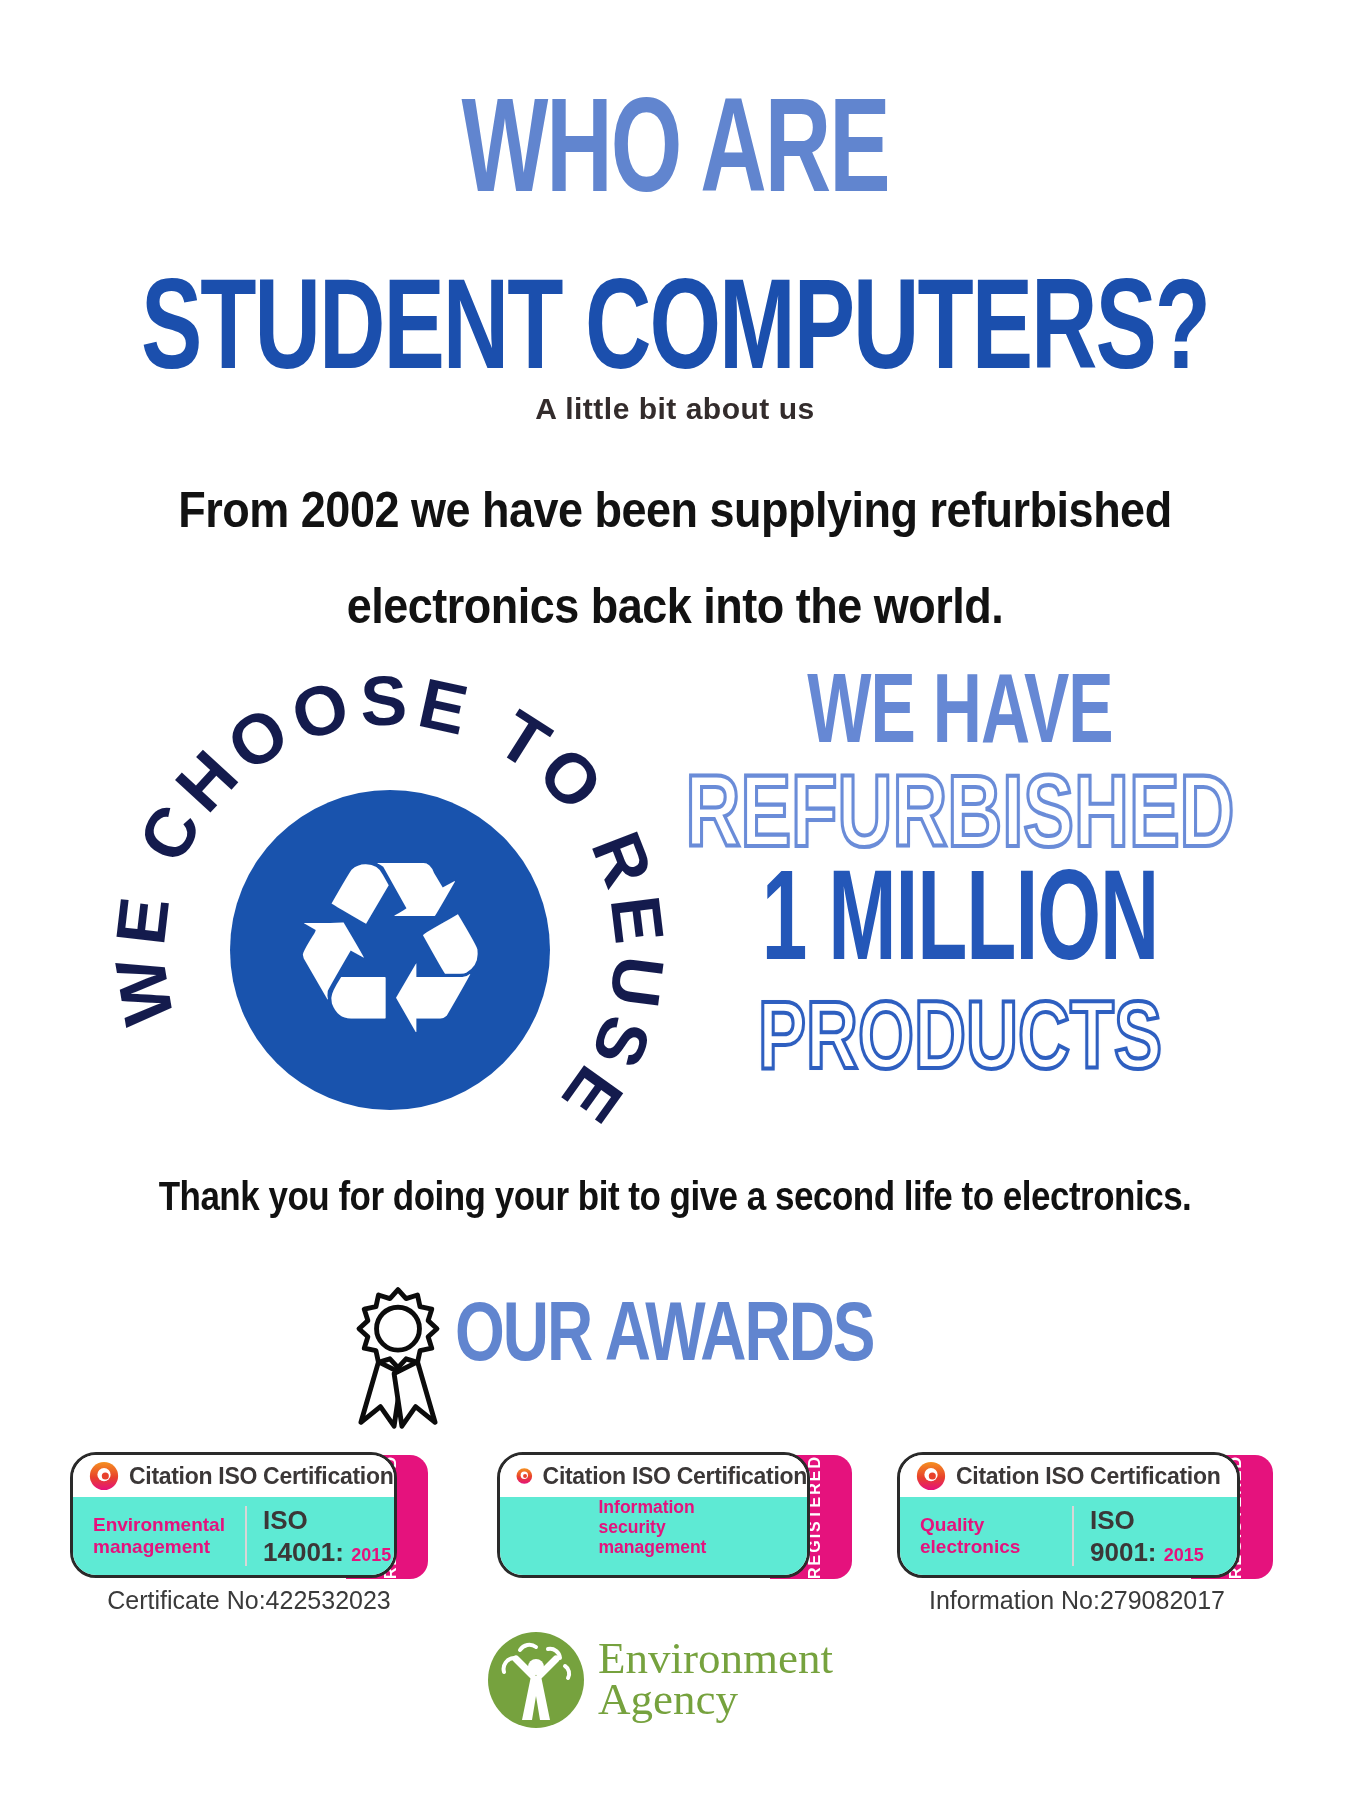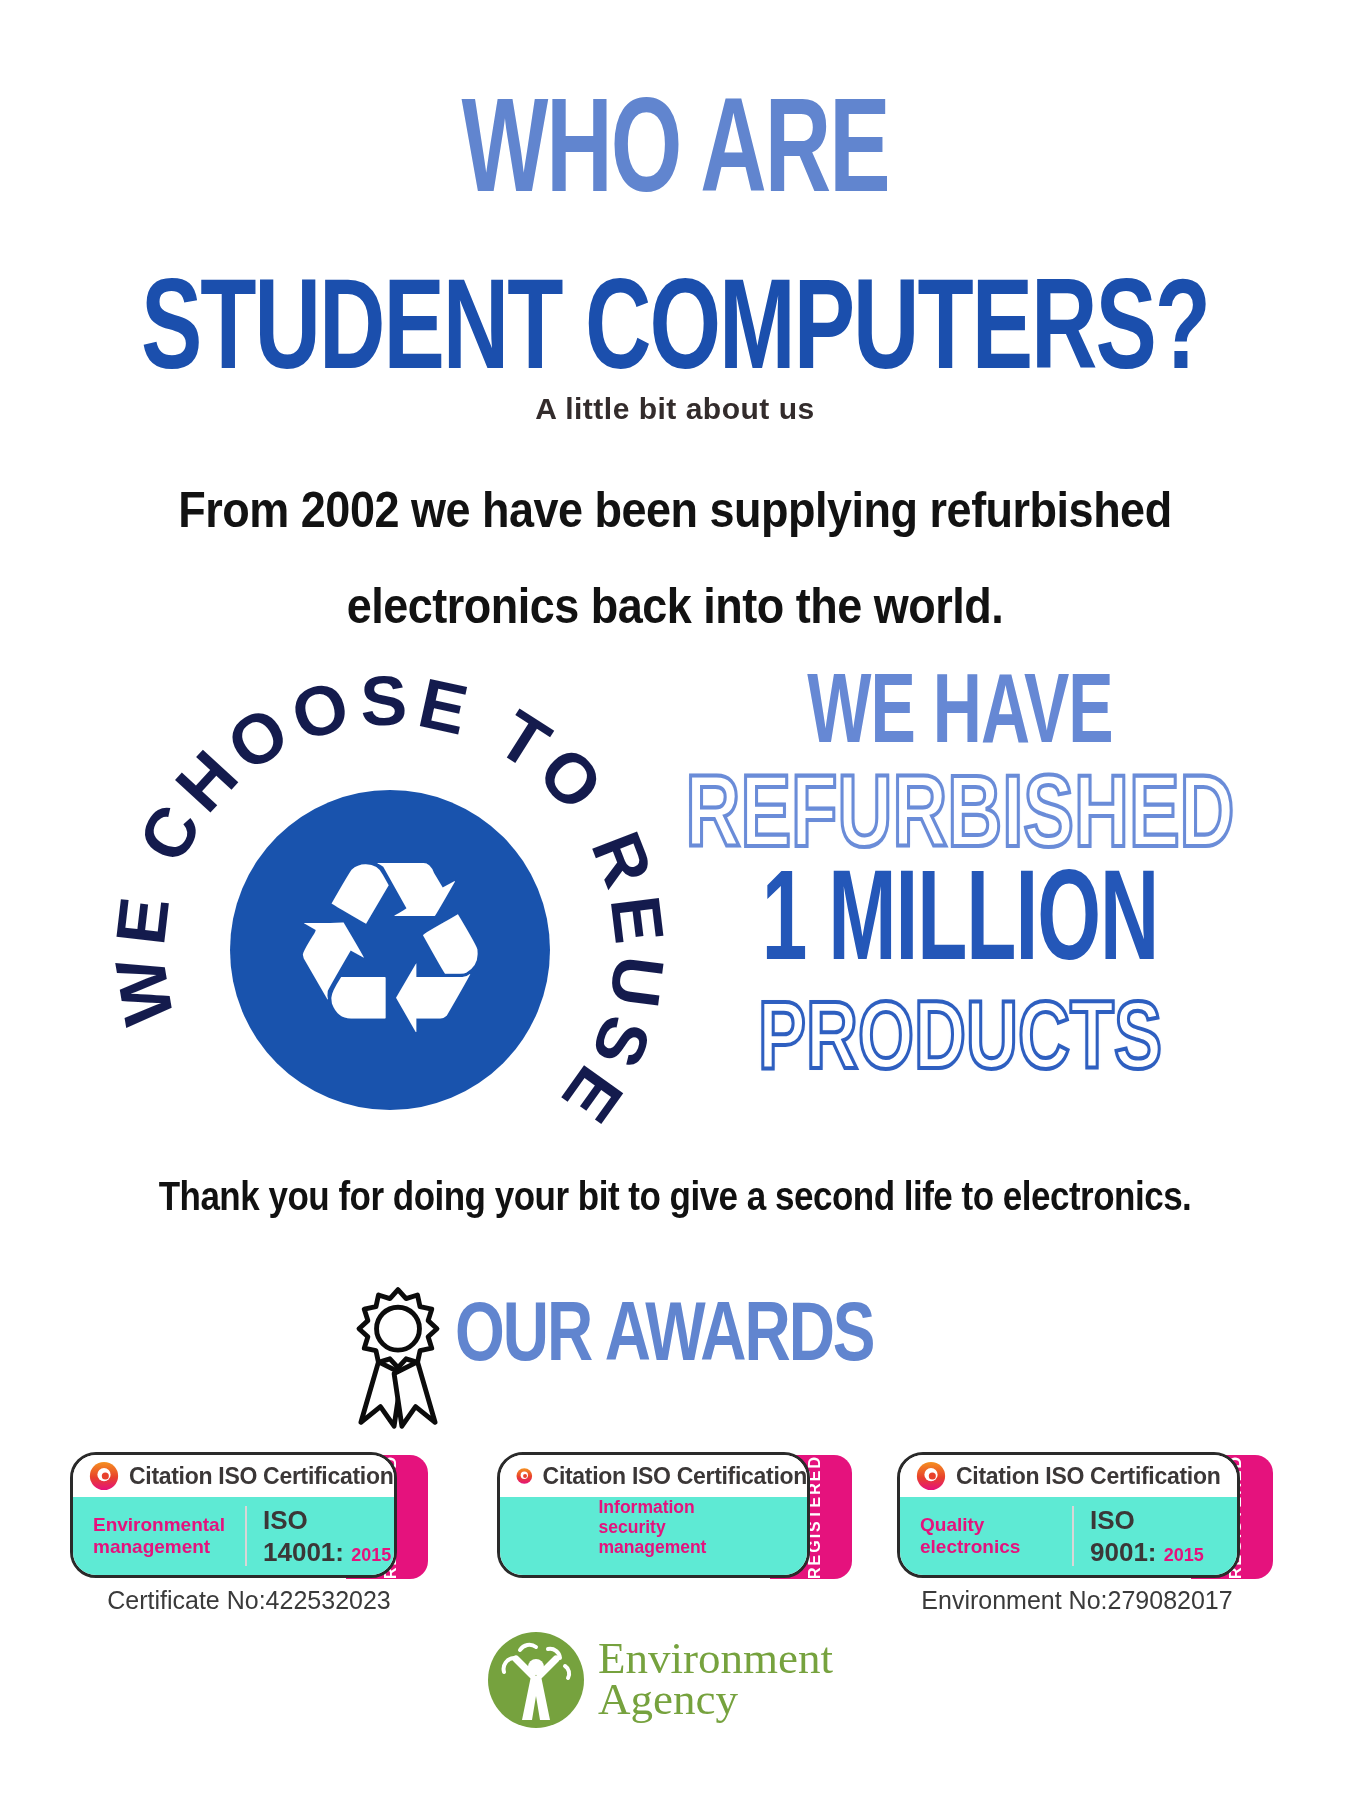--- a/index.html
+++ b/index.html
@@ -192,21 +192,21 @@
       <div class="div"></div>
       <div class="iso">
         <div>ISO</div>
         <div><span>9001:</span> <span class="year">2015</span></div>
       </div>
     </div>
   </div>
 </div>
 
 <div class="cert cert1">Certificate No:422532023</div>
-<div class="cert cert3">Environment No:279082017</div>
+<div class="cert cert3">Information No:279082017</div>
 
 <svg class="abs" style="left:486px;top:1630px" width="100" height="100" viewBox="0 0 100 100">
   <circle cx="50" cy="50" r="48" fill="#76a23e"></circle>
   <path d="M18,42 a11,11 0 0 1 10,-14" fill="none" stroke="#fff" stroke-width="4" stroke-linecap="round"></path>
   <path d="M34,20 a11,11 0 0 1 16,-3" fill="none" stroke="#fff" stroke-width="4" stroke-linecap="round"></path>
   <path d="M62,19 a10,10 0 0 1 12,9" fill="none" stroke="#fff" stroke-width="4" stroke-linecap="round"></path>
   <path d="M79,36 a9,9 0 0 1 3,12" fill="none" stroke="#fff" stroke-width="4" stroke-linecap="round"></path>
   <circle cx="50" cy="37" r="8" fill="#fff"></circle>
   <path d="M30,29 L46,45" stroke="#fff" stroke-width="7" stroke-linecap="round"></path>
   <path d="M70,29 L54,45" stroke="#fff" stroke-width="7" stroke-linecap="round"></path>

